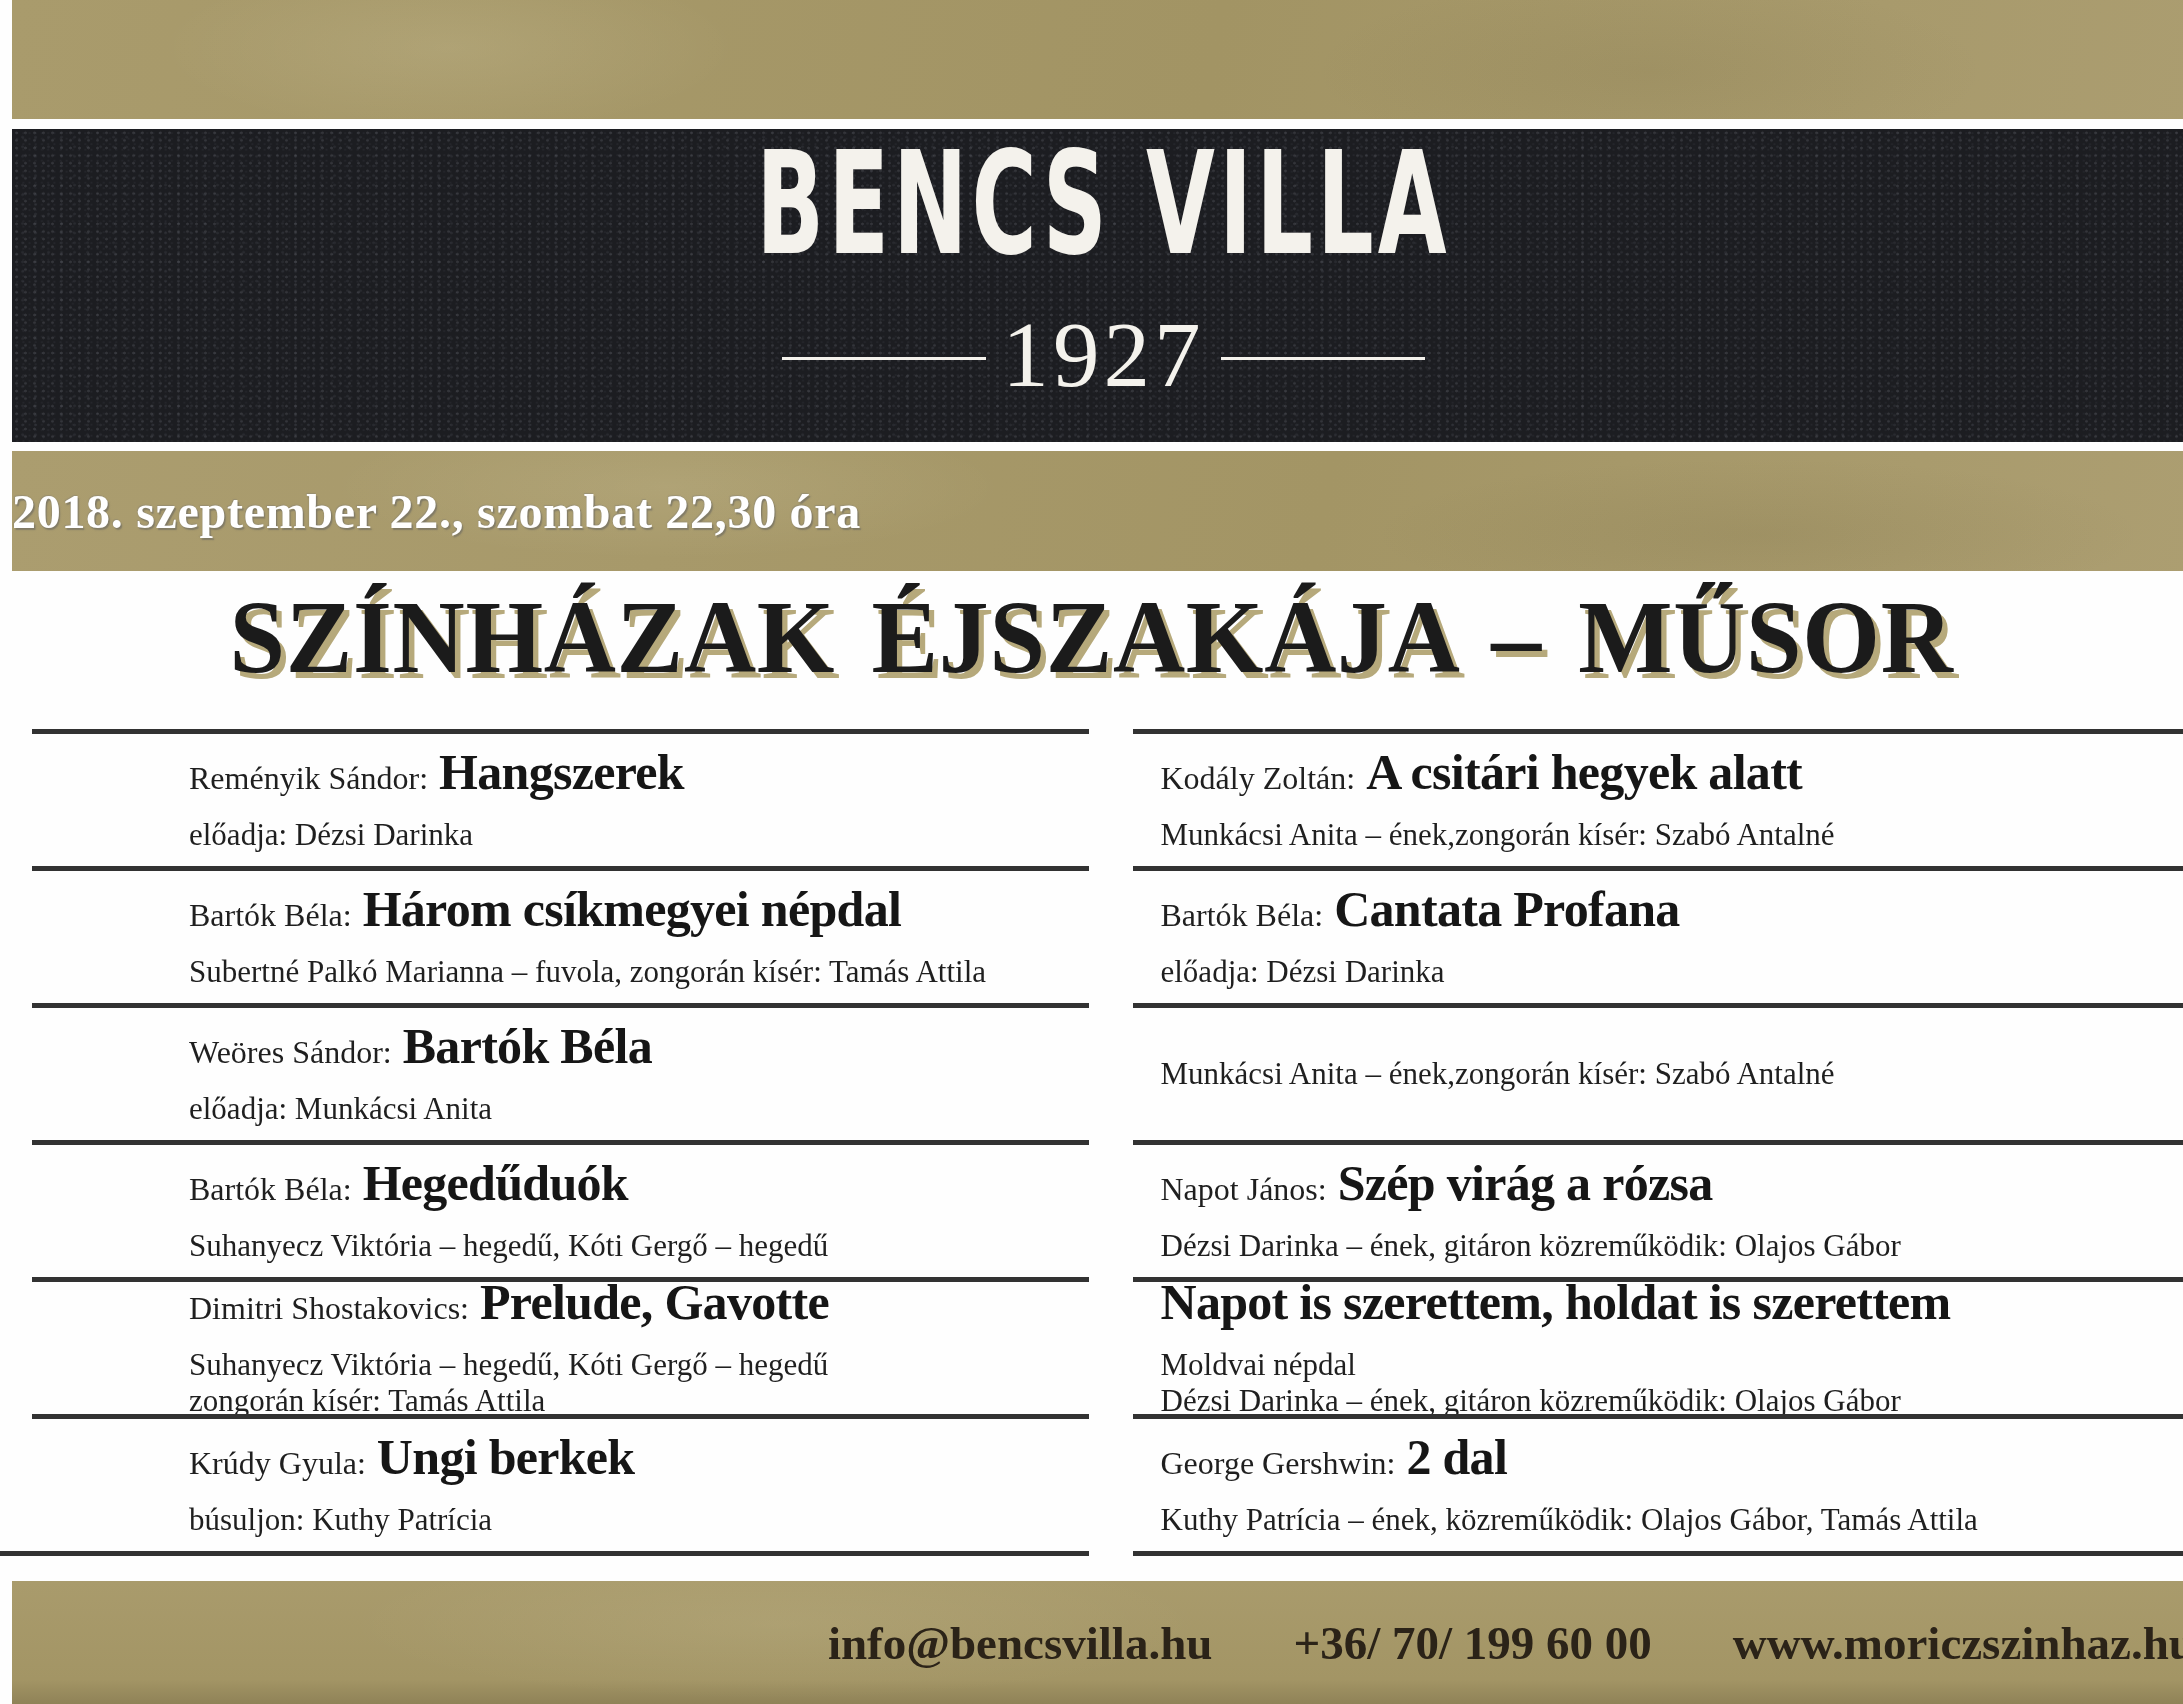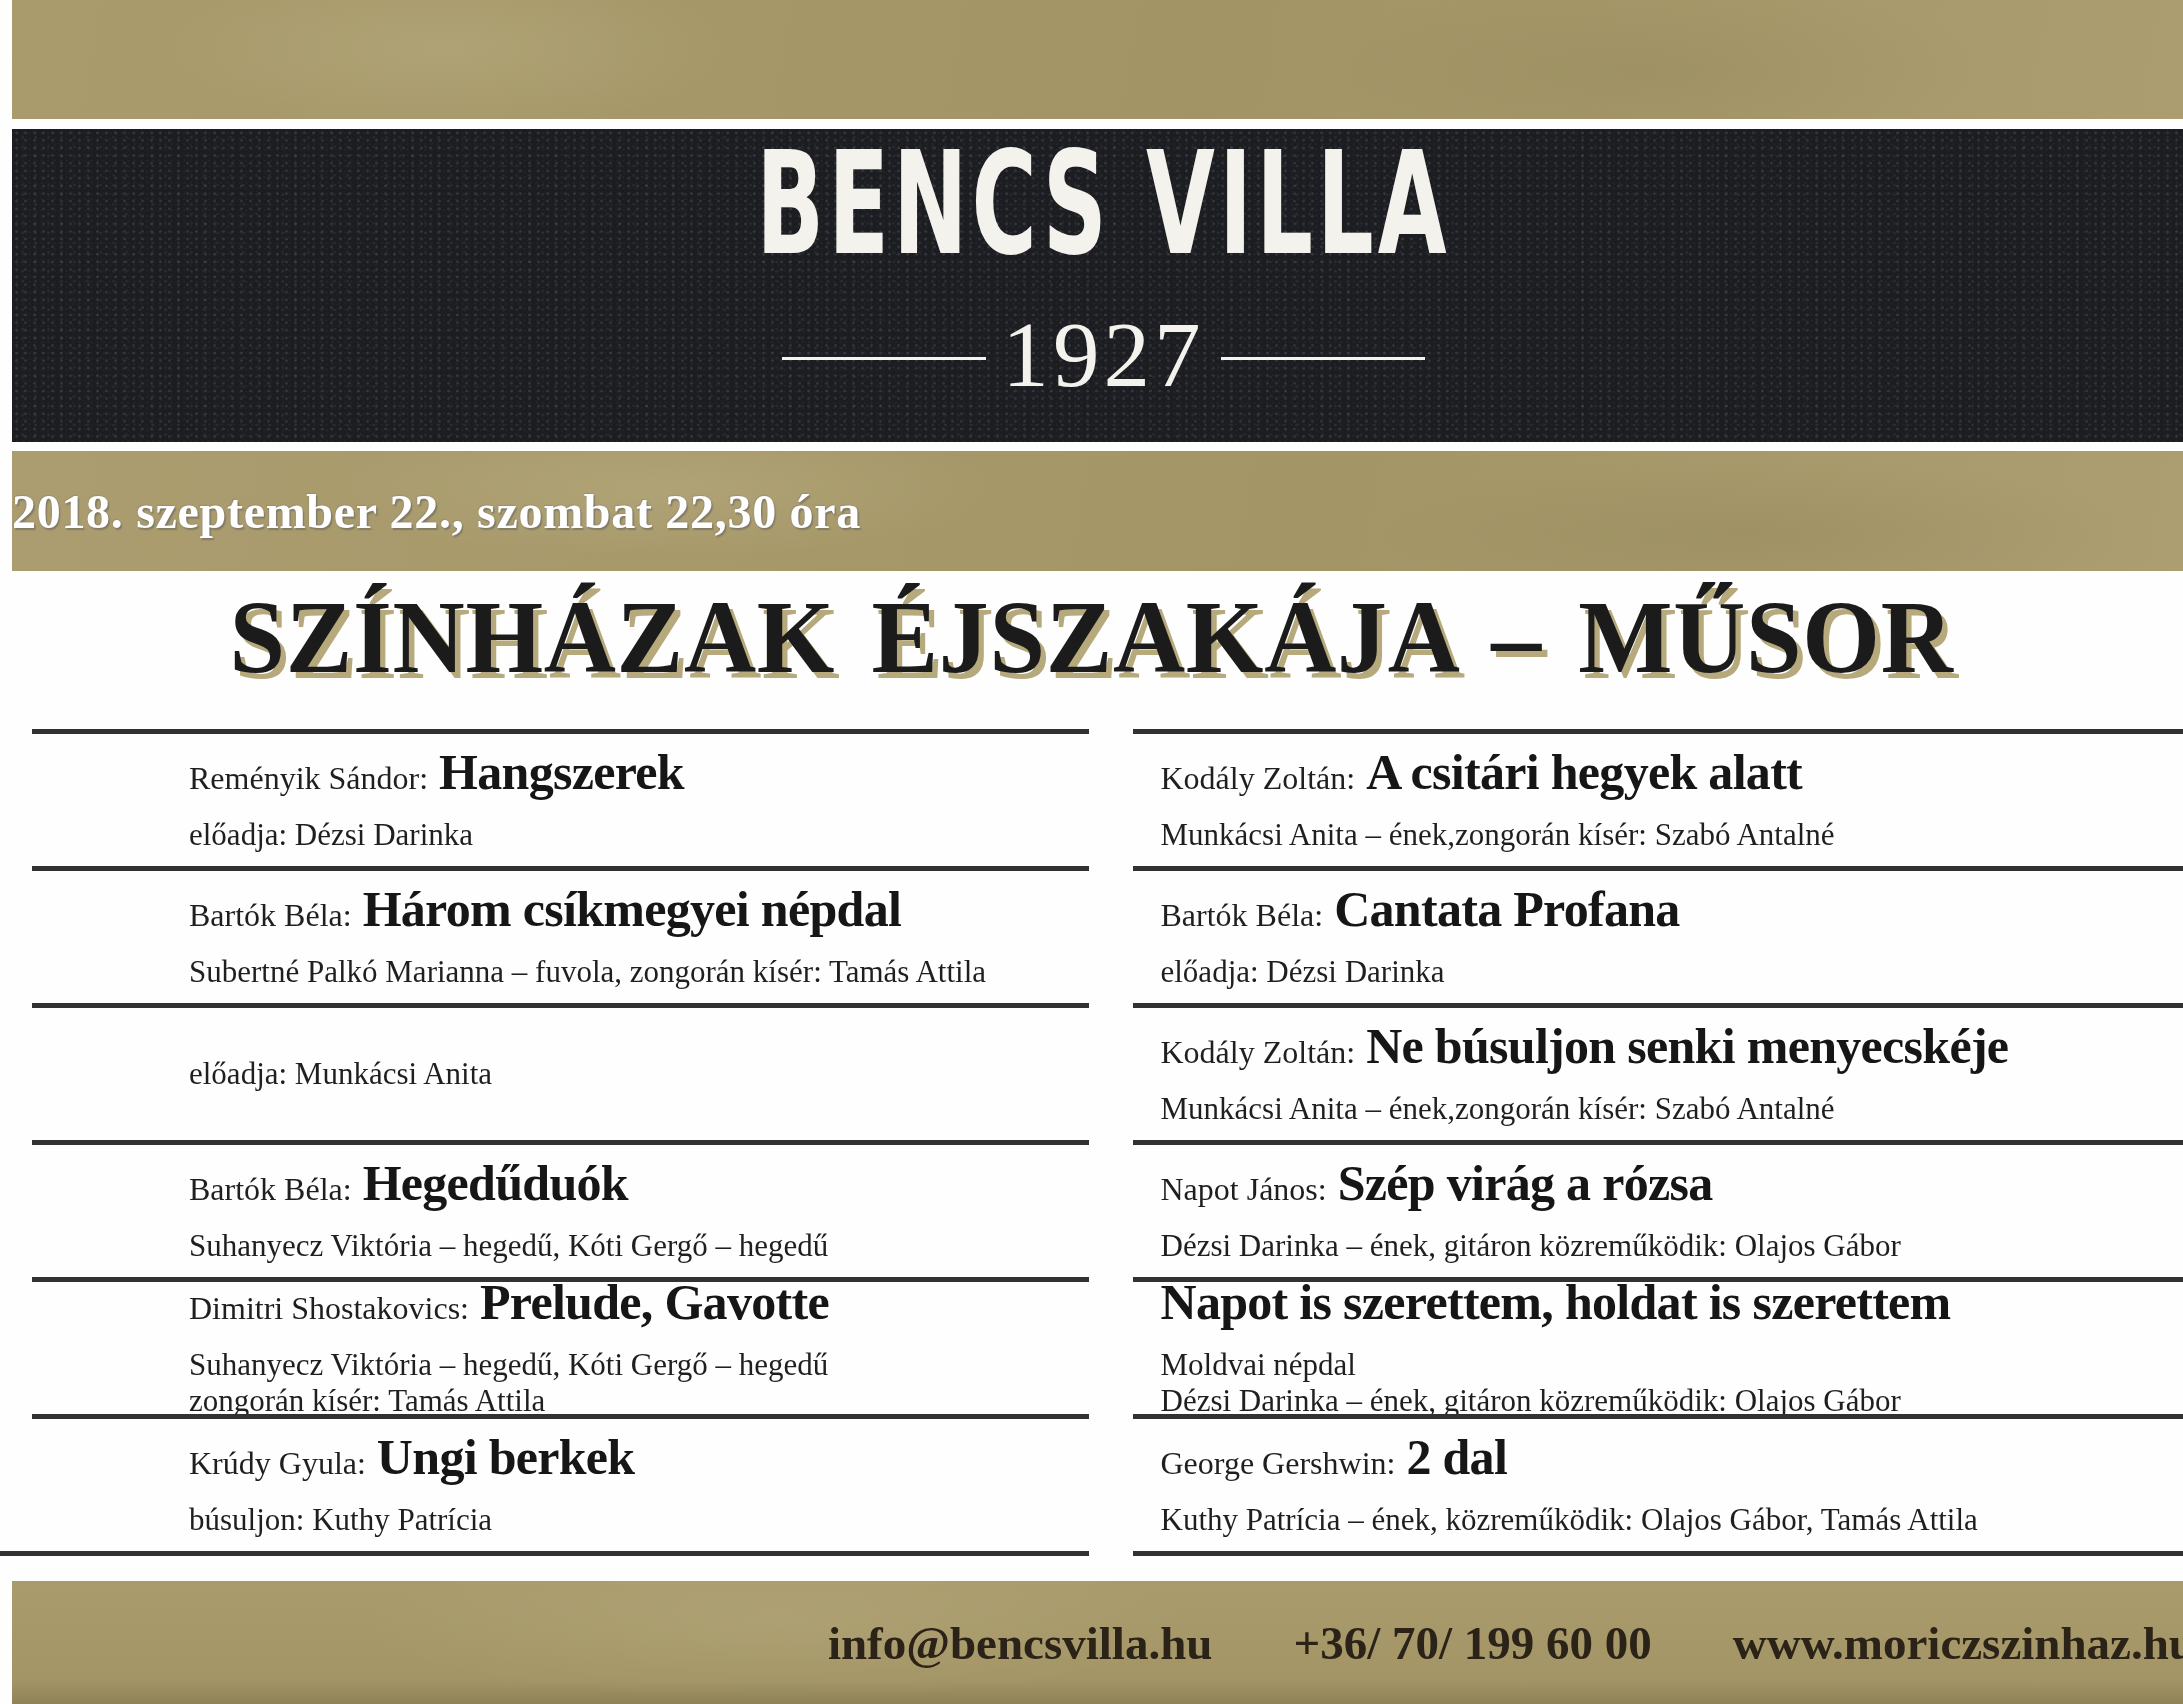--- a/index.html
+++ b/index.html
@@ -139,20 +139,23 @@
       </div>
       <div class="entry-detail">előadja: Dézsi Darinka</div>
     </div>
     <div class="entry">
       <div class="headline">
         <span class="entry-author">Bartók Béla:</span><span class="entry-title">Három csíkmegyei népdal</span>
       </div>
       <div class="entry-detail">Subertné Palkó Marianna – fuvola, zongorán kísér: Tamás Attila</div>
     </div>
     <div class="entry">
+      <div class="headline">
+        <span class="entry-author">Weöres Sándor:</span><span class="entry-title">Bartók Béla</span>
+      </div>
       <div class="entry-detail">előadja: Munkácsi Anita</div>
     </div>
     <div class="entry">
       <div class="headline">
         <span class="entry-author">Bartók Béla:</span><span class="entry-title">Hegedűduók</span>
       </div>
       <div class="entry-detail">Suhanyecz Viktória – hegedű, Kóti Gergő – hegedű</div>
     </div>
     <div class="entry">
       <div class="headline">
@@ -176,23 +179,20 @@
       </div>
       <div class="entry-detail">Munkácsi Anita – ének,zongorán kísér: Szabó Antalné</div>
     </div>
     <div class="entry">
       <div class="headline">
         <span class="entry-author">Bartók Béla:</span><span class="entry-title">Cantata Profana</span>
       </div>
       <div class="entry-detail">előadja: Dézsi Darinka</div>
     </div>
     <div class="entry">
-      <div class="headline">
-        <span class="entry-author">Kodály Zoltán:</span><span class="entry-title">Ne búsuljon senki menyecskéje</span>
-      </div>
       <div class="entry-detail">Munkácsi Anita – ének,zongorán kísér: Szabó Antalné</div>
     </div>
     <div class="entry">
       <div class="headline">
         <span class="entry-author">Napot János:</span><span class="entry-title">Szép virág a rózsa</span>
       </div>
       <div class="entry-detail">Dézsi Darinka – ének, gitáron közreműködik: Olajos Gábor</div>
     </div>
     <div class="entry">
       <div class="headline">

